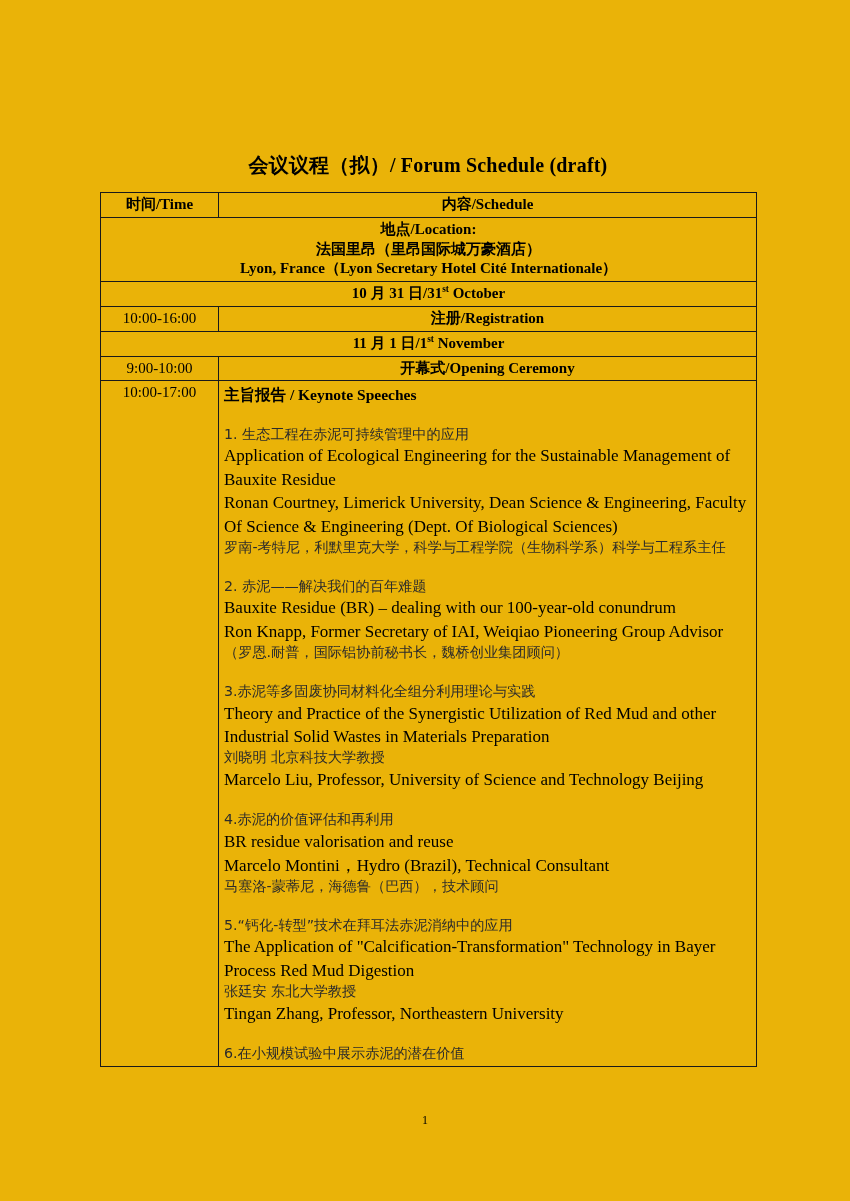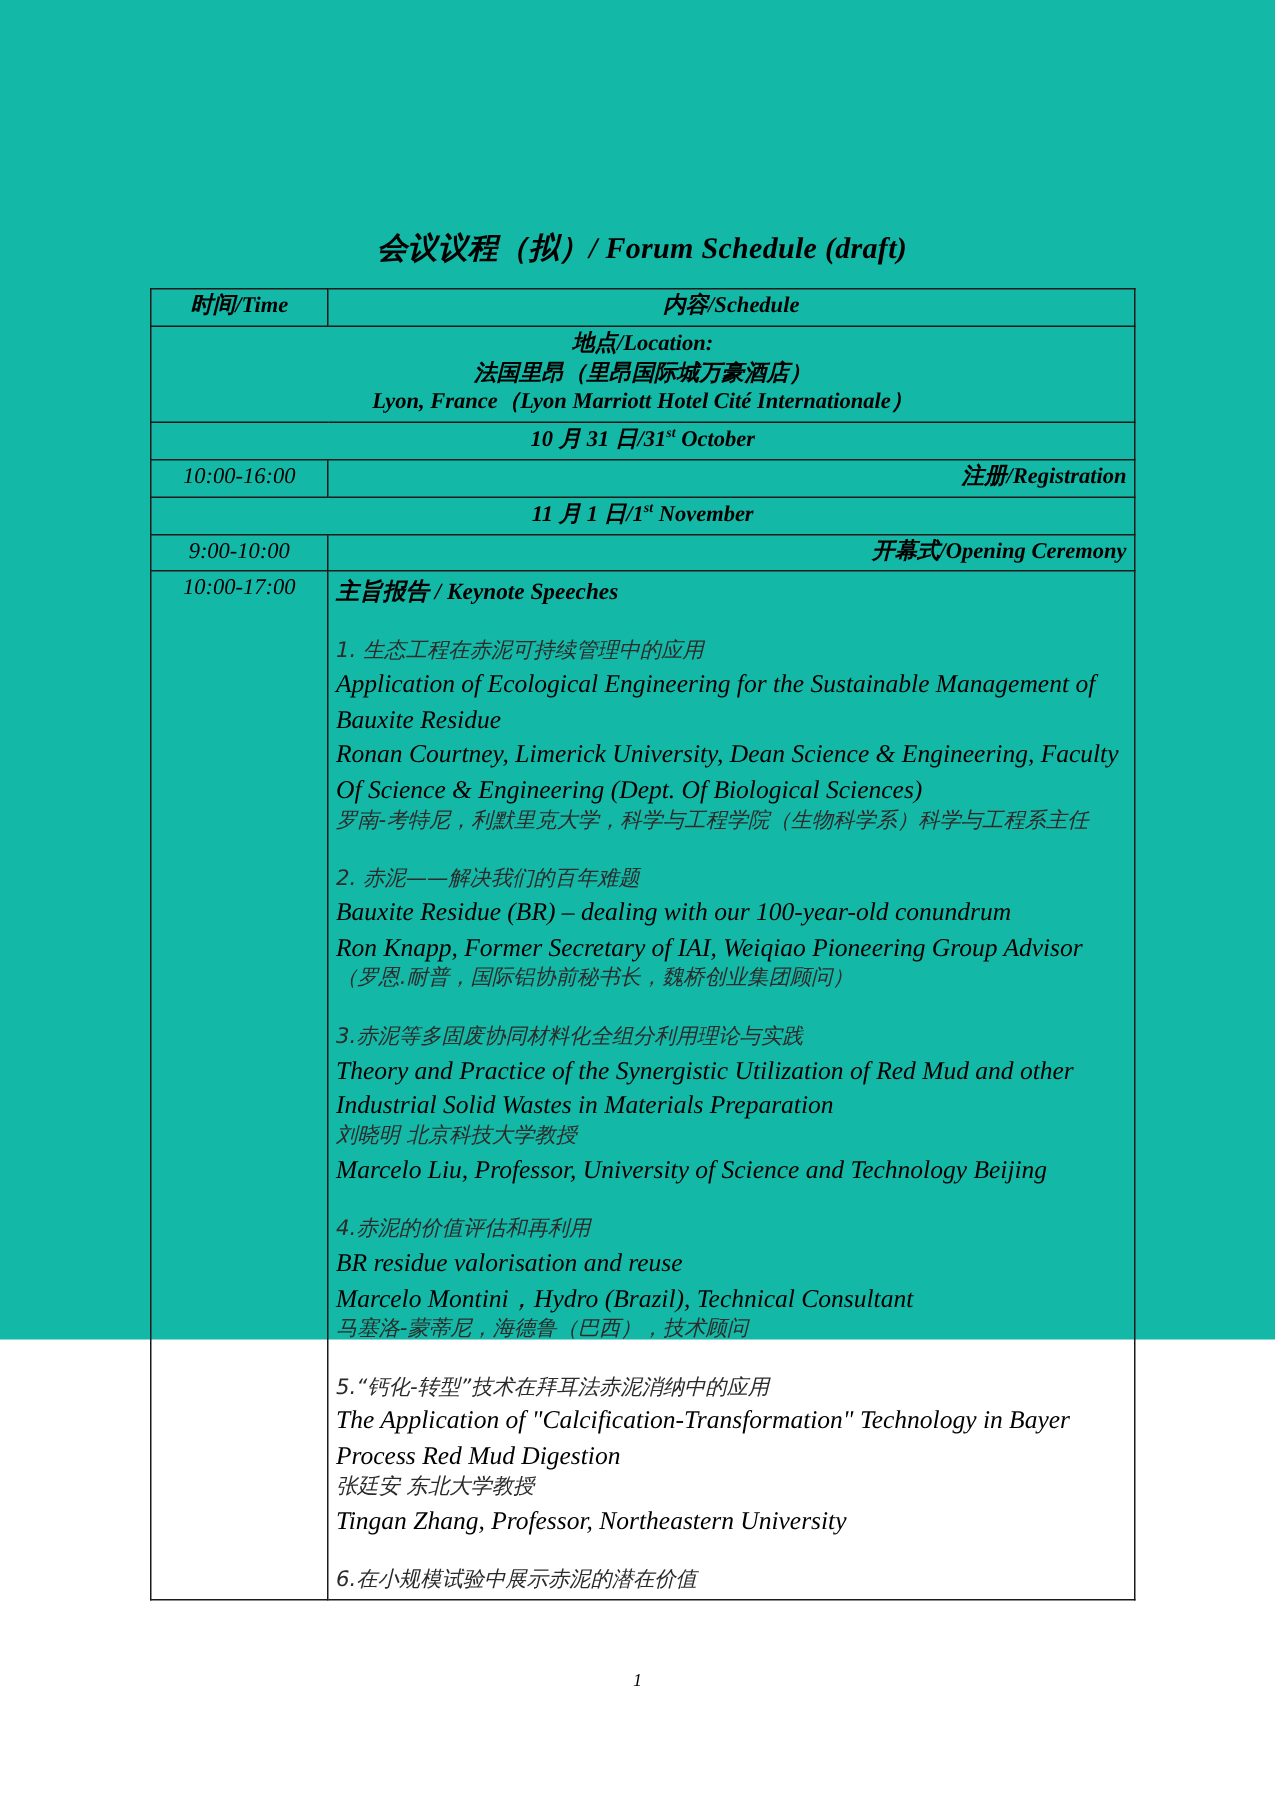--- a/index.html
+++ b/index.html
@@ -15,23 +15,22 @@
     font-family: "Liberation Serif", "DejaVu Serif", serif;
     color: #000000;
     overflow: hidden;
   }
 
   .page {
     position: absolute;
     left: 0;
     top: 0;
     width: 850px;
-    height: 893px;
-    background: #14b8a6;
-    font-style: italic;
+    height: 1201px;
+    background: #eab308;
   }
 
   .doc-title {
     position: absolute;
     left: 100px;
     top: 152px;
     width: 656px;
     text-align: center;
     font-size: 20px;
     font-weight: bold;
@@ -86,21 +85,21 @@
     padding-top: 4px;
   }
   .time-cell-mid {
     text-align: center;
     font-size: 15px;
     vertical-align: middle;
   }
   .row-label {
     font-weight: bold;
     font-size: 15.5px;
-    text-align: right;
+    text-align: center;
     padding-left: 8px;
     padding-top: 4px;
   }
 
   .keynote-cell {
     padding: 4px 8px 8px 8px;
   }
   .keynote-heading {
     font-weight: bold;
     font-size: 15.5px;
@@ -149,21 +148,21 @@
     <tbody>
       <tr>
         <td class="th-cell">时间/Time</td>
         <td class="th-cell">内容/Schedule</td>
       </tr>
 
       <tr>
         <td class="band-loc" colspan="2">
           <div>地点/Location:</div>
           <div>法国里昂（里昂国际城万豪酒店）</div>
-          <div>Lyon, France（Lyon Marriott Hotel Cité Internationale）</div>
+          <div>Lyon, France（Lyon Secretary Hotel Cité Internationale）</div>
         </td>
       </tr>
 
       <tr>
         <td class="band" colspan="2"><span>10 月 31 日/31</span><sup>st</sup><span> October</span></td>
       </tr>
 
       <tr>
         <td class="time-cell">10:00-16:00</td>
         <td class="row-label">注册/Registration</td>

